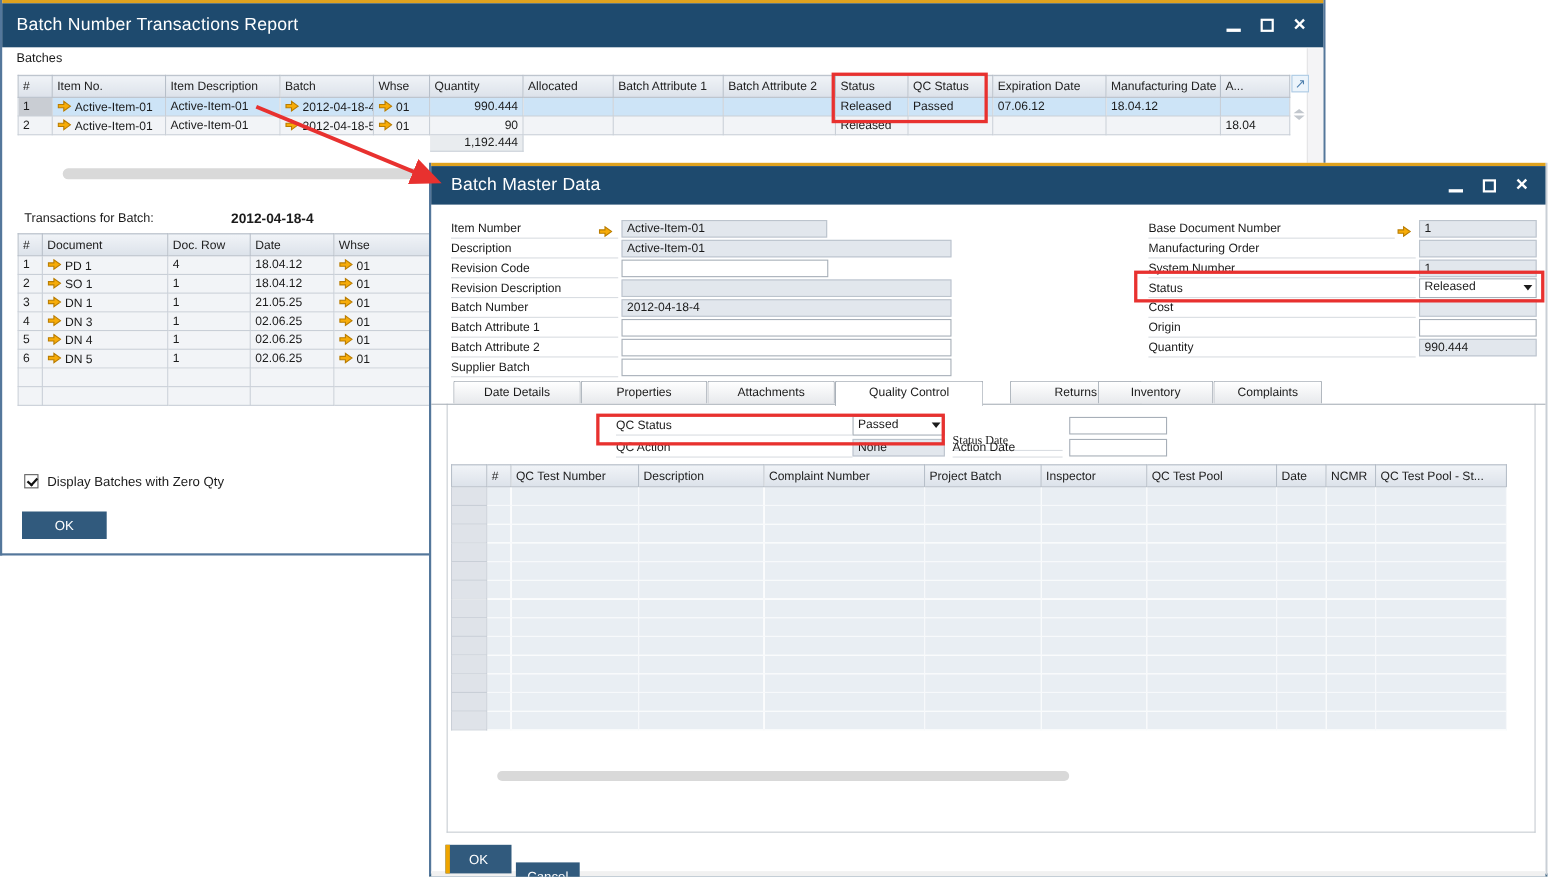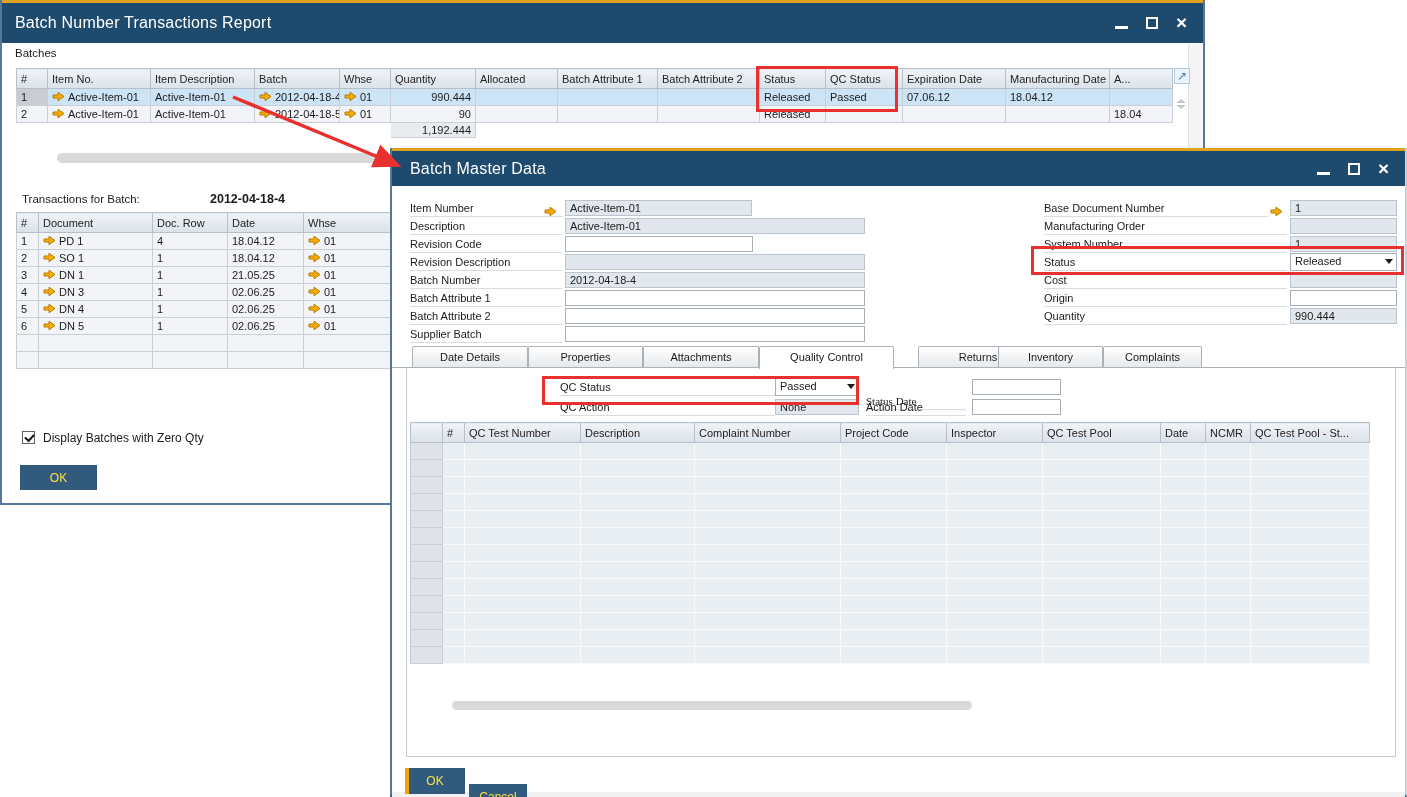--- a/index.html
+++ b/index.html
@@ -45,21 +45,21 @@
   .caret { position:absolute; right:3px; top:5px; width:0; height:0; border:4px solid transparent; border-top:5px solid #1b1b1b; }
   .alink { position:absolute; }
 
   
   .tab { position:absolute; height:21px; border:1px solid #AAB1B9; border-bottom:none; border-radius:2px 2px 0 0;
          background:linear-gradient(#FFFFFF,#E7E9EC); font-size:11px; text-align:center; padding-top:4px; top:198px; }
   .tab.active { background:#fff; height:23px; z-index:3; }
   .tabline { position:absolute; left:0; width:100%; height:1px; background:#AAB1B9; top:219px; z-index:2; }
   .panel { position:absolute; border:1px solid #C7CCD2; border-top:none; background:#fff; }
 
-  .sapbtn { position:absolute; background:#315A7D; color:#fde047; font-size:12px; display:flex;
+  .sapbtn { position:absolute; background:#315A7D; color:#ffffff; font-size:12px; display:flex;
             align-items:center; justify-content:center; cursor:default; }
   .btn-accent { position:absolute; left:0; top:0; bottom:0; width:4px; background:#EFA500; }
 
   .sthumb { position:absolute; background:#D9D9D9; border-radius:5px; }
   .label-u { font-size:11.5px; position:absolute; white-space:nowrap; }
 
   .cb { position:absolute; width:13px; height:13px; border:1px solid #606060; background:#fff; }
   .cb::after { content:""; position:absolute; left:2px; top:2px; width:7px; height:4px;
                border-left:2px solid #111; border-bottom:2px solid #111; transform:rotate(-48deg); }
 
@@ -405,21 +405,21 @@
           <col style="width:45px">
           <col style="width:119px">
         </colgroup>
       <thead>
         <tr>
           <th></th>
           <th>#</th>
           <th>QC Test Number</th>
           <th>Description</th>
           <th>Complaint Number</th>
-          <th>Project Code</th>
+          <th>Project Batch</th>
           <th>Inspector</th>
           <th>QC Test Pool</th>
           <th>Date</th>
           <th>NCMR</th>
           <th>QC Test Pool - St...</th>
         </tr>
       </thead>
       <tbody id="qc-body">
           <tr>
             <td class="selcol"></td>

